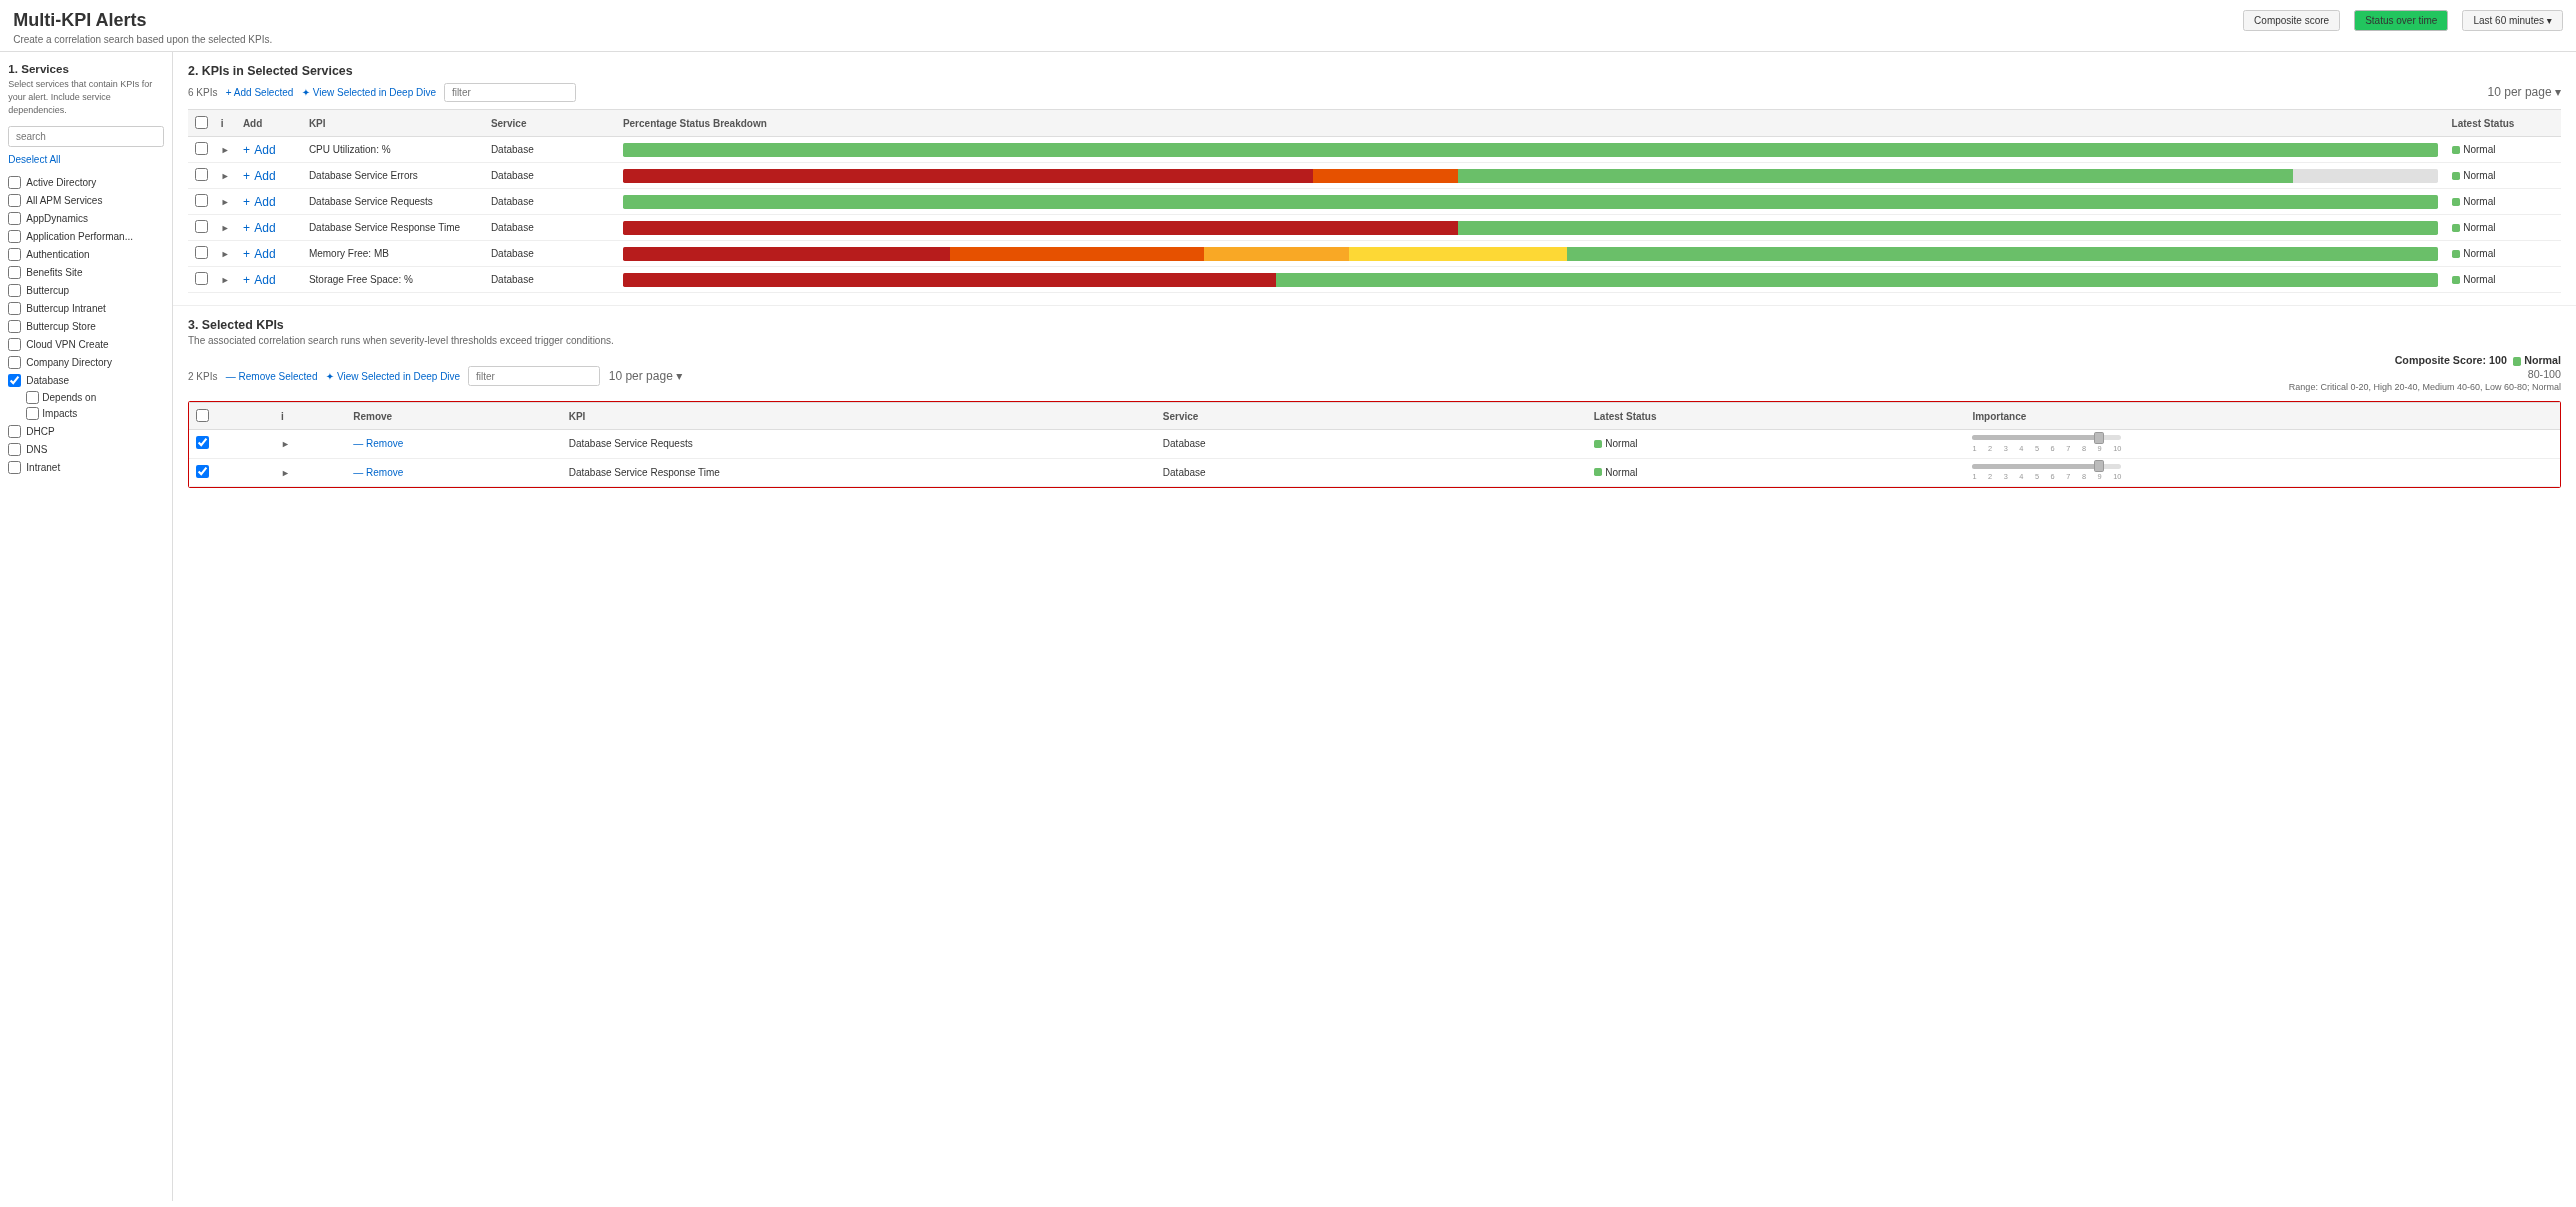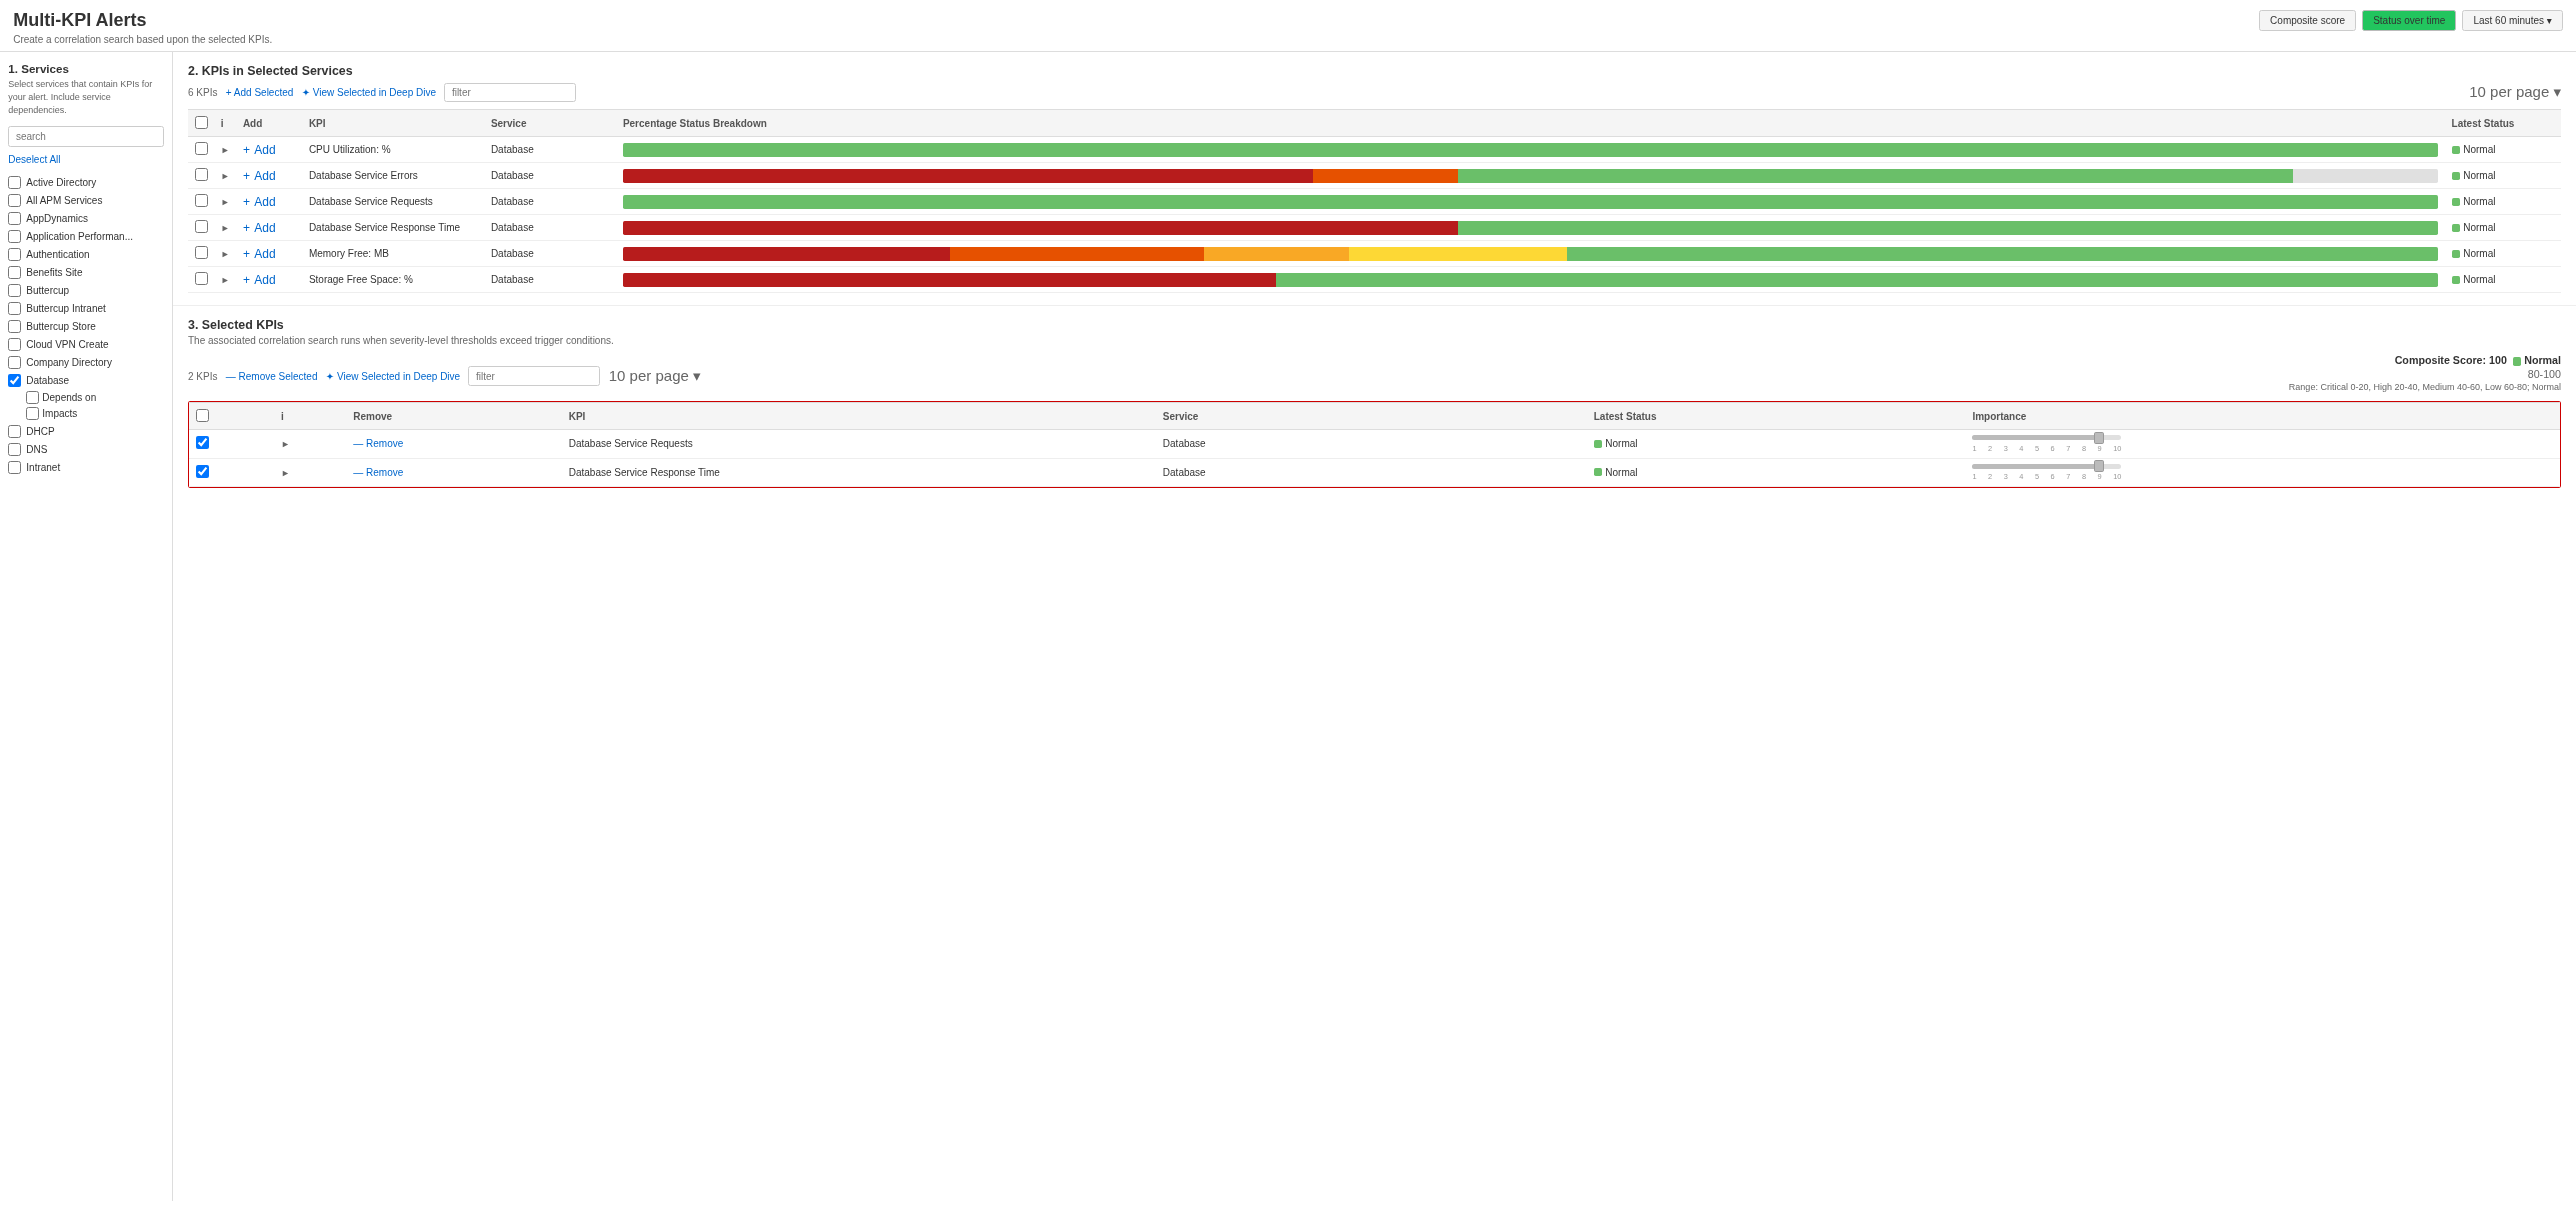--- a/index.html
+++ b/index.html
@@ -2,21 +2,21 @@
 <html style="font-size:13.2px"><head>
   <meta charset="utf-8">
   <style>
     * { box-sizing: border-box; margin: 0; padding: 0; }
     body { font-family: Arial, sans-serif; font-size: 10.7px; color: #333; background: #fff; overflow-x: hidden; }
 
     
     .top-header { display: flex; justify-content: space-between; align-items: flex-start; padding: 10px 13.2px 6.6px 13.2px; border-bottom: 0.8px solid #ddd; }
     .top-header-left h1 { font-size: 18px; font-weight: bold; color: #333; }
     .top-header-left p { font-size: 10px; color: #666; margin-top: 2.5px; }
-    .top-header-right { display: flex; gap: 6px; align-items: center; }
+    .top-header-right { display: flex; gap: 14px; align-items: center; }
     .btn { border: 0.8px solid #ccc; background: #f5f5f5; padding: 4.1px 10px; font-size: 10px; cursor: pointer; border-radius: 2.5px; color: #333; }
     .btn-active { background: #22c55e; border-color: #bbb; }
 
     
     .main-layout { display: flex; height: calc(100vh - 58px); }
 
     
     .sidebar { width: 173px; min-width: 173px; border-right: 0.8px solid #ddd; overflow-y: auto; padding: 10px 8.3px; }
     .sidebar-title { font-weight: bold; font-size: 11.6px; margin-bottom: 3.3px; }
     .sidebar-desc { font-size: 9px; color: #666; margin-bottom: 10px; line-height: 1.4; }
@@ -29,21 +29,21 @@
     
     .content { flex: 1; overflow-y: auto; padding: 0; }
 
     
     .section { padding: 11.6px 15px; border-bottom: 0.8px solid #eee; }
     .section-title { font-size: 12.4px; font-weight: bold; margin-bottom: 5px; }
     .section-controls { display: flex; align-items: center; gap: 8.3px; margin-bottom: 6.6px; flex-wrap: wrap; }
     .kpi-count { font-size: 10px; color: #666; }
     .link-btn { color: #0066cc; background: none; border: none; font-size: 10px; cursor: pointer; }
     .filter-input { border: 0.8px solid #ccc; border-radius: 2.5px; padding: 3.3px 6.6px; font-size: 10px; width: 132px; }
-    .per-page { font-size: 15px; color: #666; margin-left: auto; }
+    .per-page { font-size: 12px; color: #666; margin-left: auto; }
 
     
     .kpi-table { width: 100%; border-collapse: collapse; }
     .kpi-table th { background: #f5f5f5; text-align: left; padding: 5.8px 6.6px; font-size: 10px; font-weight: bold; border-bottom: 0.8px solid #ddd; border-top: 0.8px solid #ddd; color: #555; }
     .kpi-table td { padding: 5px 6.6px; border-bottom: 0.8px solid #eee; font-size: 10px; vertical-align: middle; }
 
     .col-check { width: 25px; }
     .col-expand { width: 20px; }
     .col-add { width: 66px; }
     .col-kpi { width: 182px; }

